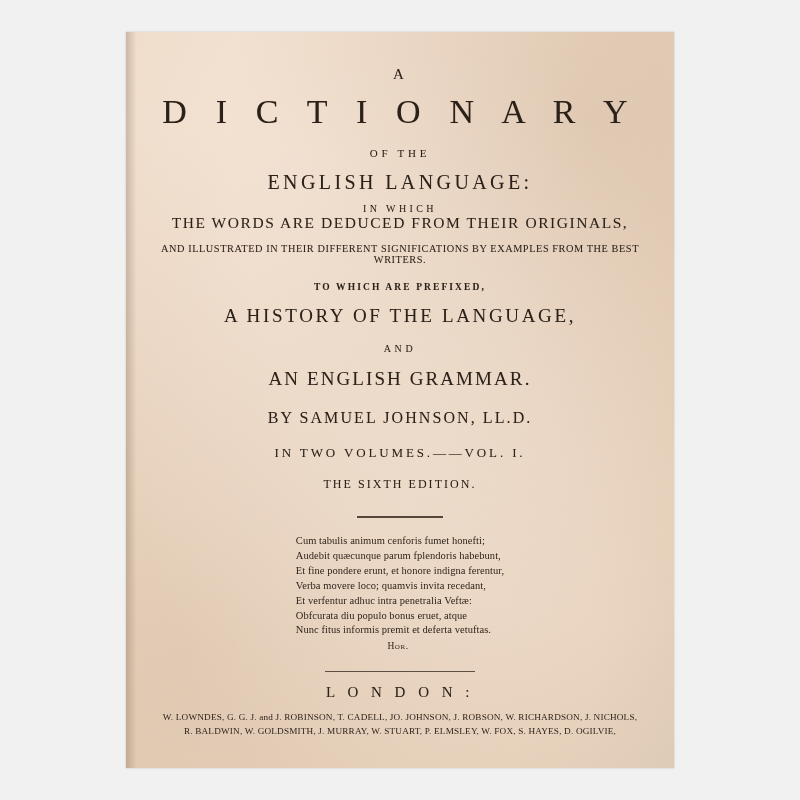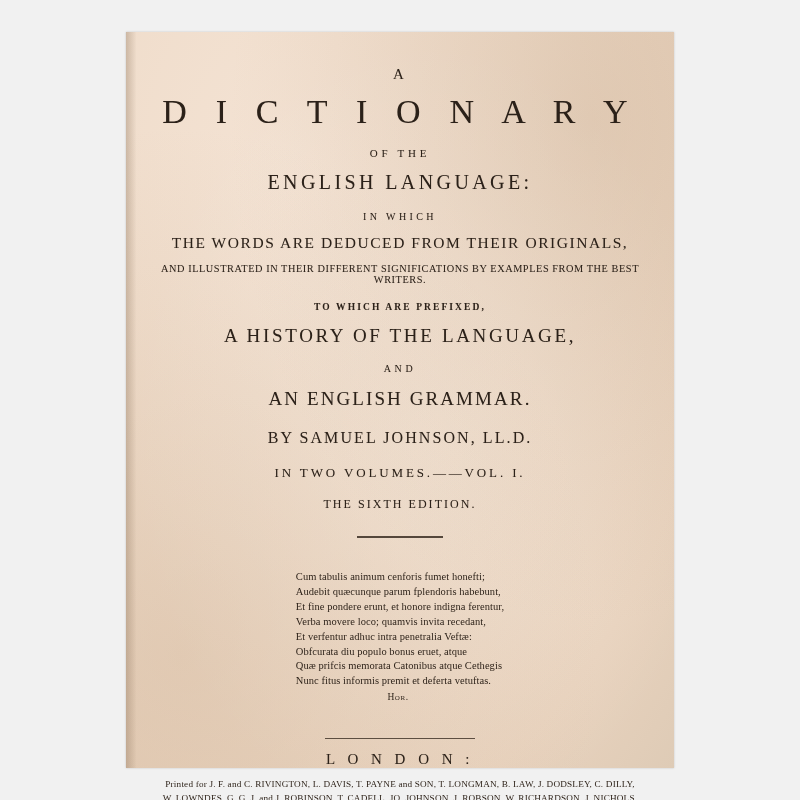--- a/index.html
+++ b/index.html
@@ -60,22 +60,22 @@
     margin: 0;
     font-family: "Liberation Serif", serif;
     color: #2b2119;
     text-shadow: 0 0 1px rgba(60,40,25,0.12);
   }
 
   .t-a      { font-size: 15px; letter-spacing: 0.2em; margin-top: 34px; }
   .t-dict   { font-size: 34px; letter-spacing: 0.30em; margin-top: 10px; font-weight: 400; }
   .t-ofthe  { font-size: 11px; letter-spacing: 0.34em; margin-top: 16px; }
   .t-eng    { font-size: 20px; letter-spacing: 0.17em; margin-top: 12px; }
-  .t-inwhich{ font-size: 10px; letter-spacing: 0.34em; margin-top: 17px; }
-  .t-words  { font-size: 15.5px; letter-spacing: 0.10em; margin-top: 12px; }
+  .t-inwhich{ font-size: 10px; letter-spacing: 0.34em; margin-top: 9px; }
+  .t-words  { font-size: 15.5px; letter-spacing: 0.10em; }
   .t-illus  { font-size: 10.3px; letter-spacing: 0.055em; margin-top: 11px; }
   .t-prefix { font-size: 9.5px; letter-spacing: 0.22em; margin-top: 17px; font-weight: bold; }
   .t-hist   { font-size: 19px; letter-spacing: 0.14em; margin-top: 13px; }
   .t-and    { font-size: 10px; letter-spacing: 0.36em; margin-top: 16px; }
   .t-gram   { font-size: 19px; letter-spacing: 0.11em; margin-top: 14px; }
   .t-by     { font-size: 16px; letter-spacing: 0.13em; margin-top: 19px; }
   .t-vols   { font-size: 13px; letter-spacing: 0.22em; margin-top: 18px; }
   .t-sixth  { font-size: 12px; letter-spacing: 0.17em; margin-top: 16px; }
 
   .rule {
@@ -85,21 +85,21 @@
     margin: 24px auto 16px auto;
     opacity: 0.85;
   }
   .epigraph {
     display: inline-block;
     text-align: left;
     font-size: 10.5px;
     line-height: 1.42;
     letter-spacing: 0.005em;
     color: #2f241b;
-    margin: 16px auto;
+    margin: 0 auto;
   }
   .epigraph .line { white-space: nowrap; }
   .epi-attr {
     display: block;
     text-align: center;
     font-variant: small-caps;
     font-size: 9.5px;
     letter-spacing: 0.06em;
     margin-top: 2px;
     padding-right: 4px;
@@ -145,30 +145,28 @@
 
       <div class="rule"></div>
 
       <div class="epigraph">
         <div class="line">Cum tabulis animum cenforis fumet honefti;</div>
         <div class="line">Audebit quæcunque parum fplendoris habebunt,</div>
         <div class="line">Et fine pondere erunt, et honore indigna ferentur,</div>
         <div class="line">Verba movere loco; quamvis invita recedant,</div>
         <div class="line">Et verfentur adhuc intra penetralia Veftæ:</div>
         <div class="line">Obfcurata diu populo bonus eruet, atque</div>
-        <div class="line">Quæ prifcis memorata Catonibus atque Cethegis</div>
         <div class="line">Nunc fitus informis premit et deferta vetuftas.</div>
         <span class="epi-attr">Hor.</span>
       </div>
 
       <div class="rule2"></div>
 
       <p class="l t-london">L O N D O N :</p>
       <div class="imprint">
-        <div>Printed for J. F. and C. RIVINGTON, L. DAVIS, T. PAYNE and SON, T. LONGMAN, B. LAW, J. DODSLEY, C. DILLY,</div>
         <div>W. LOWNDES, G. G. J. and J. ROBINSON, T. CADELL, JO. JOHNSON, J. ROBSON, W. RICHARDSON, J. NICHOLS,</div>
         <div>R. BALDWIN, W. GOLDSMITH, J. MURRAY, W. STUART, P. ELMSLEY, W. FOX, S. HAYES, D. OGILVIE,</div>
 
       </div>
       
 
     </div>
   </div>
 </div>
 

